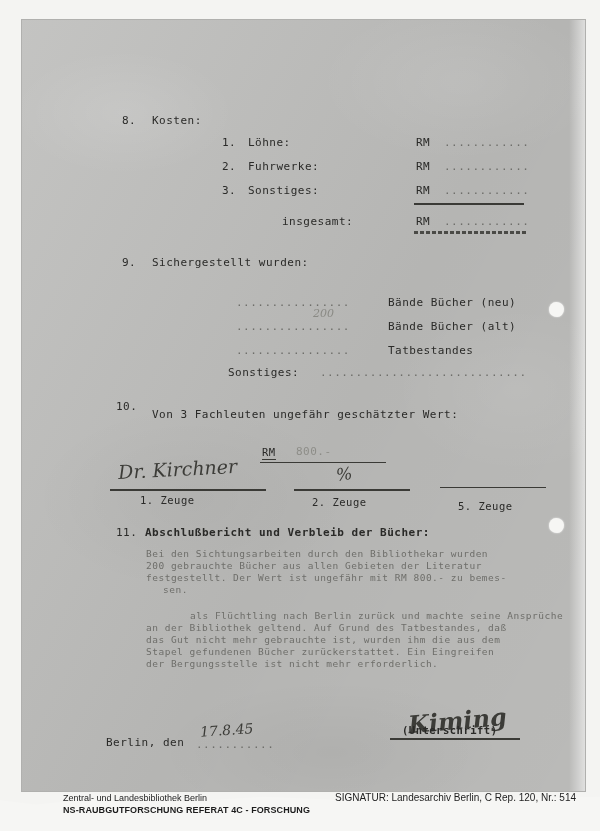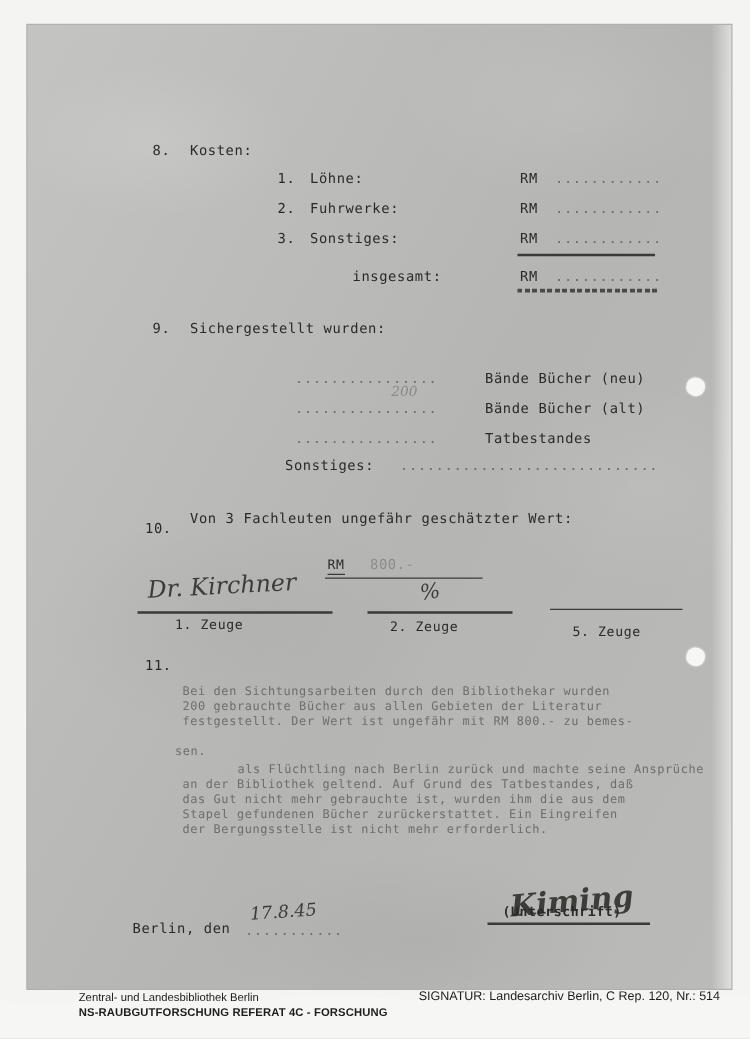--- a/index.html
+++ b/index.html
@@ -127,44 +127,45 @@
   <div class="hand hand-faint" style="left:268px;top:307px;font-size:11px;">200</div>
   <div class="ln t11 faint" style="left:236px;top:320px;">................</div>
   <div class="ln t11" style="left:388px;top:320px;">Bände Bücher (alt)</div>
 
   <div class="ln t11 faint" style="left:236px;top:344px;">................</div>
   <div class="ln t11" style="left:388px;top:344px;">Tatbestandes</div>
 
   <div class="ln t11" style="left:228px;top:366px;">Sonstiges:</div>
   <div class="ln t11 faint" style="left:320px;top:366px;">.............................</div>
 
-  <div class="ln t11" style="left:116px;top:416px;">10.</div>
+  <div class="ln t11" style="left:116px;top:400px;">10.</div>
   <div class="ln t11" style="left:152px;top:408px;">Von 3 Fachleuten ungefähr geschätzter Wert:</div>
 
   <div class="ln t10 uline" style="left:262px;top:446px;">RM</div>
   <div class="ln t11 fainter" style="left:296px;top:445px;">800.-</div>
   <div class="rule" style="left:260px;top:462px;width:126px;"></div>
 
   <div class="hand" style="left:118px;top:458px;font-size:19px;transform:rotate(-3deg);">Dr. Kirchner</div>
   <div class="hand" style="left:336px;top:464px;font-size:17px;transform:rotate(-8deg);">%</div>
 
   <div class="rule rule-thick" style="left:110px;top:489px;width:156px;"></div>
   <div class="rule rule-thick" style="left:294px;top:489px;width:116px;"></div>
   <div class="rule" style="left:440px;top:487px;width:106px;"></div>
 
   <div class="ln t10" style="left:140px;top:494px;">1. Zeuge</div>
   <div class="ln t10" style="left:312px;top:496px;">2. Zeuge</div>
   <div class="ln t10" style="left:458px;top:500px;">5. Zeuge</div>
 
   <div class="ln t11" style="left:116px;top:526px;">11.</div>
+  <div class="ln t11 bold" style="left:145px;top:526px;">Abschlußbericht und Verbleib der Bücher:</div>
 
   <div class="ln t9 faint" style="left:146px;top:548px;">Bei den Sichtungsarbeiten durch den Bibliothekar wurden</div>
   <div class="ln t9 faint" style="left:146px;top:560px;">200 gebrauchte Bücher aus allen Gebieten der Literatur</div>
   <div class="ln t9 faint" style="left:146px;top:572px;">festgestellt. Der Wert ist ungefähr mit RM 800.- zu bemes-</div>
-  <div class="ln t9 faint" style="left:140px;top:584px;margin-top:12px;">sen.</div>
+  <div class="ln t9 faint" style="left:163px;top:584px;">sen.</div>
 
   <div class="ln t9 faint" style="left:146px;top:610px;margin-left:44px;">als Flüchtling nach Berlin zurück und machte seine Ansprüche</div>
   <div class="ln t9 faint" style="left:146px;top:622px;">an der Bibliothek geltend. Auf Grund des Tatbestandes, daß</div>
   <div class="ln t9 faint" style="left:146px;top:634px;">das Gut nicht mehr gebrauchte ist, wurden ihm die aus dem</div>
   <div class="ln t9 faint" style="left:146px;top:646px;">Stapel gefundenen Bücher zurückerstattet. Ein Eingreifen</div>
   <div class="ln t9 faint" style="left:146px;top:658px;">der Bergungsstelle ist nicht mehr erforderlich.</div>
 
   <div class="ln t11" style="left:106px;top:736px;">Berlin, den</div>
   <div class="ln t11 faint" style="left:196px;top:738px;">...........</div>
   <div class="hand" style="left:200px;top:722px;font-size:14px;transform:rotate(-4deg);">17.8.45</div>

